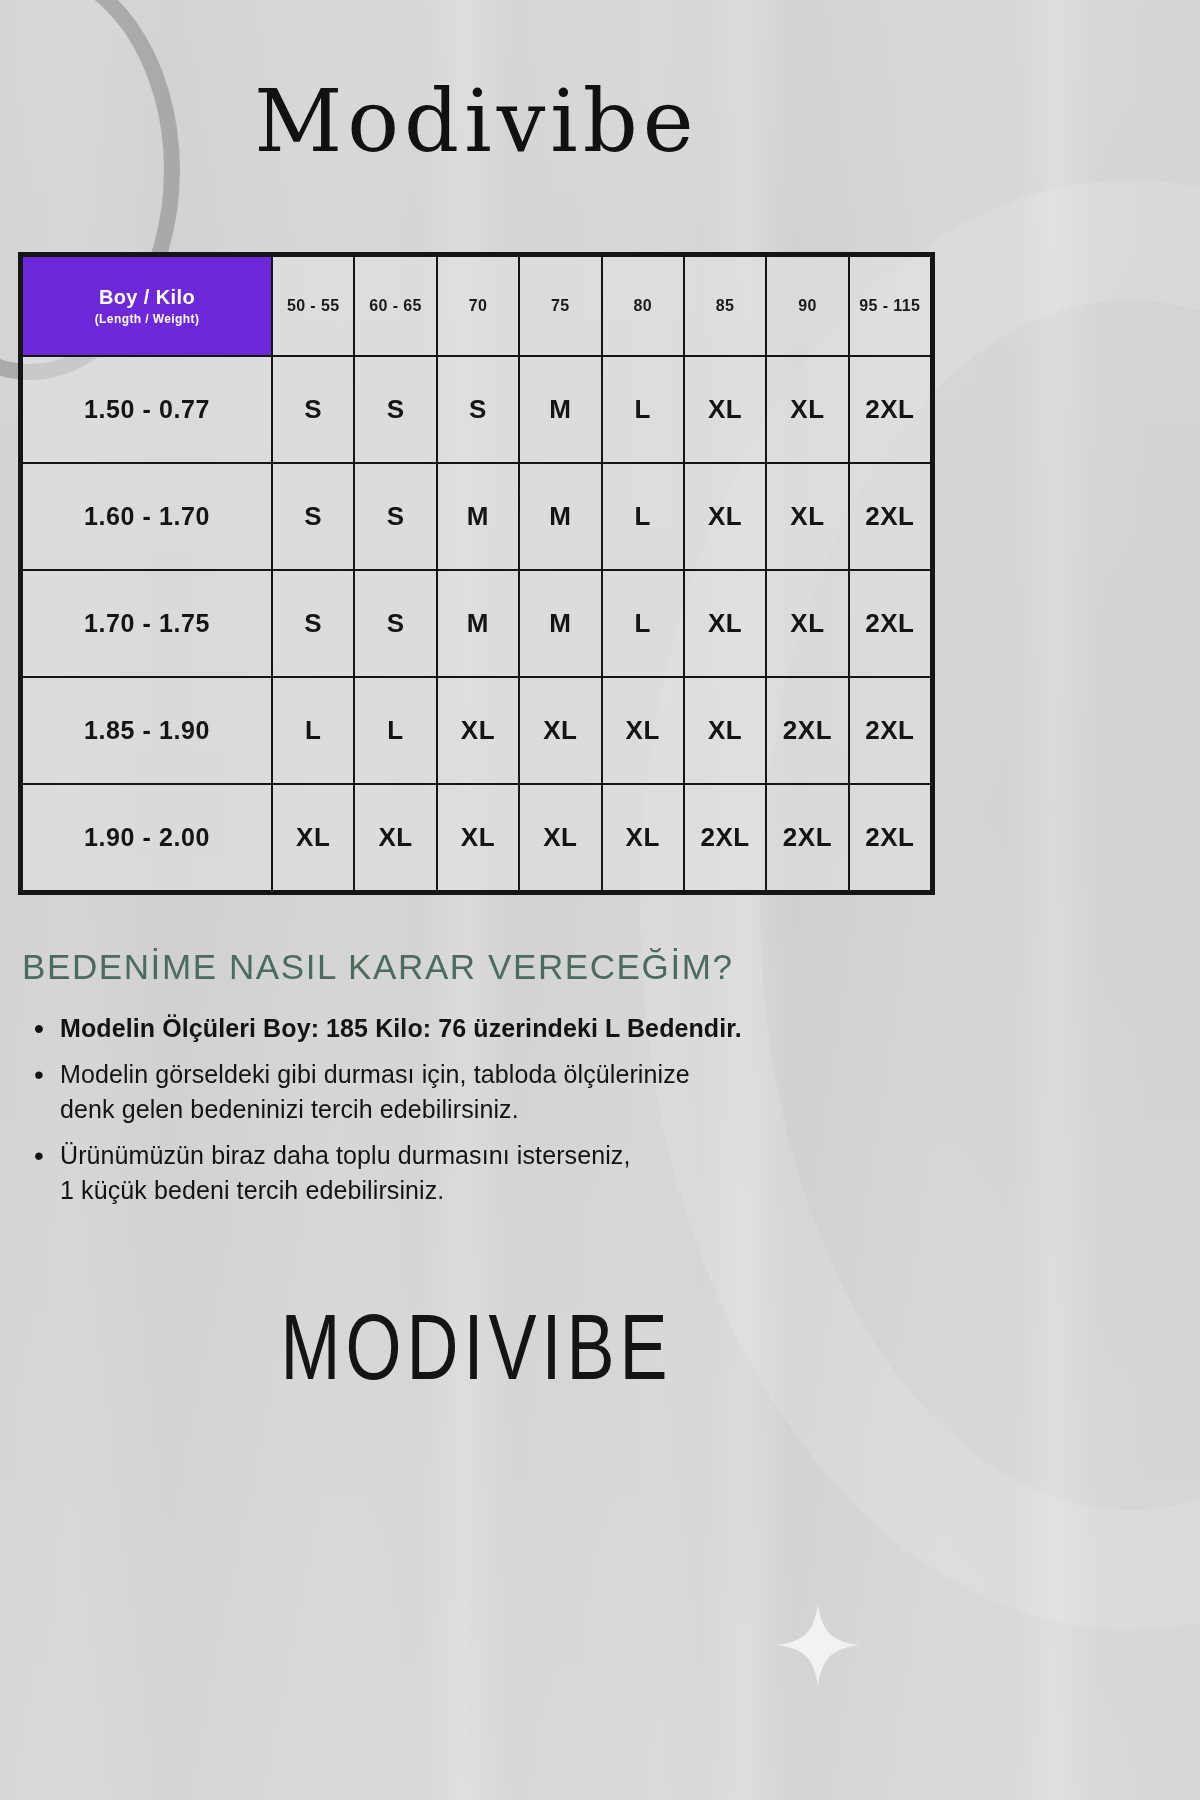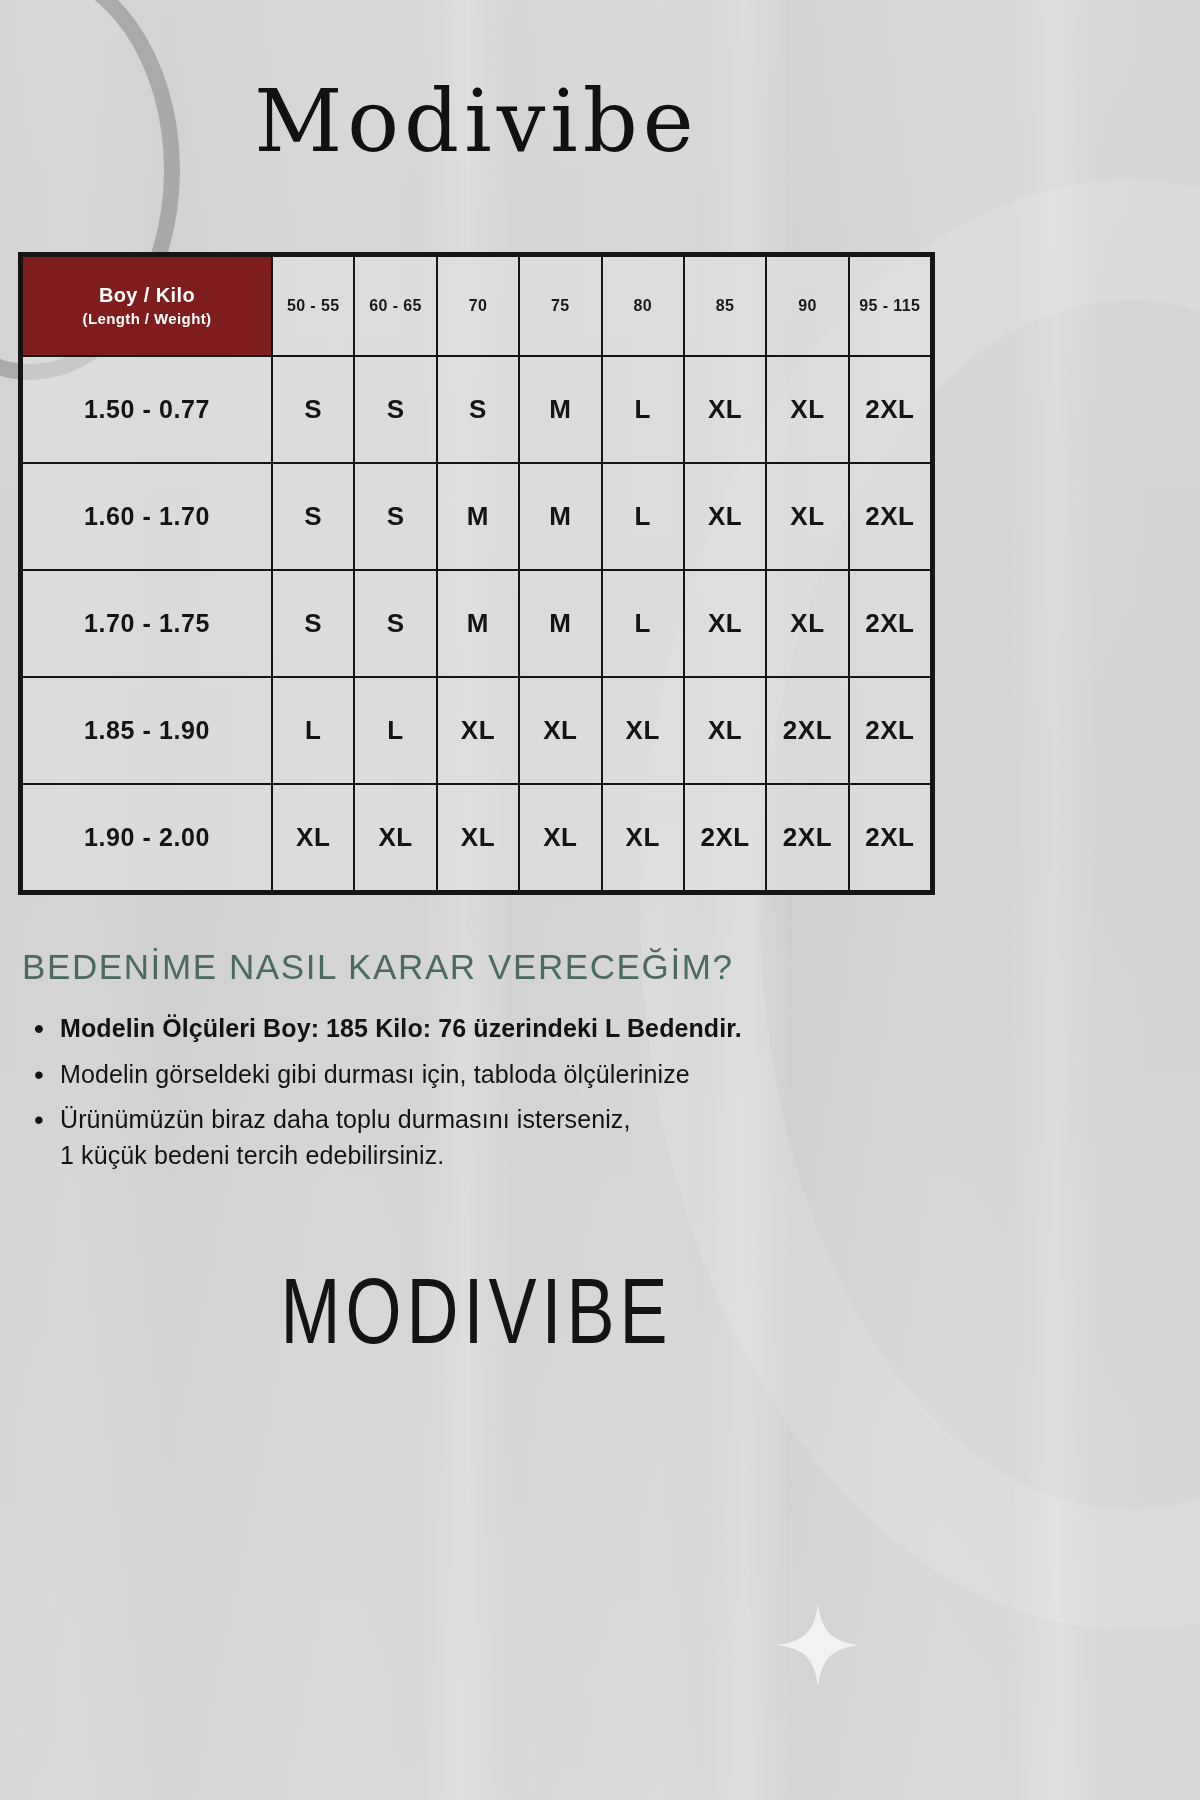--- a/index.html
+++ b/index.html
@@ -98,28 +98,28 @@
     background: rgba(226,226,226,0.55);
   }
   thead th {
     height: 100px;
     font-size: 16px;
     font-weight: 700;
     color: #1a1a1a;
     letter-spacing: 0.4px;
   }
   thead th.corner {
-    background: #7f1d1d;
+    background: #6d28d9;
     color: #ffffff;
     font-size: 20px;
     line-height: 1.35;
     font-weight: 700;
     width: 250px;
   }
-  thead th.corner .sub { font-size: 15px; display: block; text-align: center; }
+  thead th.corner .sub { font-size: 12px; display: block; text-align: center; }
   tbody td {
     height: 107px;
     font-size: 26px;
     font-weight: 700;
     color: #141414;
     letter-spacing: 0.5px;
   }
   tbody td.rowhead {
     font-size: 25px;
     letter-spacing: 0.6px;
@@ -275,20 +275,21 @@
   </div>
 
   <div class="how-heading">BEDENİME NASIL KARAR VERECEĞİM?</div>
 
   <ul class="notes">
     <li class="bold">
       <span>Modelin Ölçüleri Boy: 185 Kilo: 76 üzerindeki L Bedendir.</span>
     </li>
     <li>
       <span>Modelin görseldeki gibi durması için, tabloda ölçülerinize</span>
+      <span class="l2">denk gelen bedeninizi tercih edebilirsiniz.</span>
     </li>
     <li>
       <span>Ürünümüzün biraz daha toplu durmasını isterseniz,</span>
       <span class="l2">1 küçük bedeni tercih edebilirsiniz.</span>
     </li>
   </ul>
 
   <div class="bottom-logo">MODIVIBE</div>
 
   <svg class="sparkle" viewBox="0 0 100 100">

